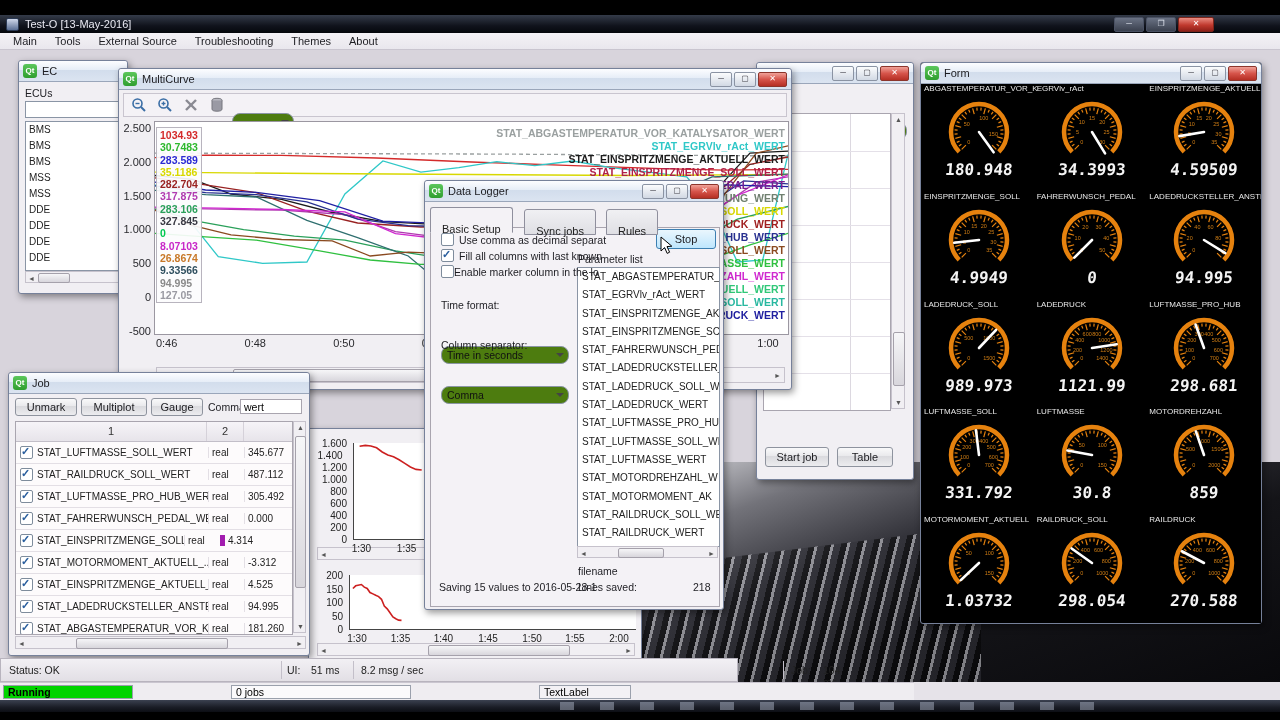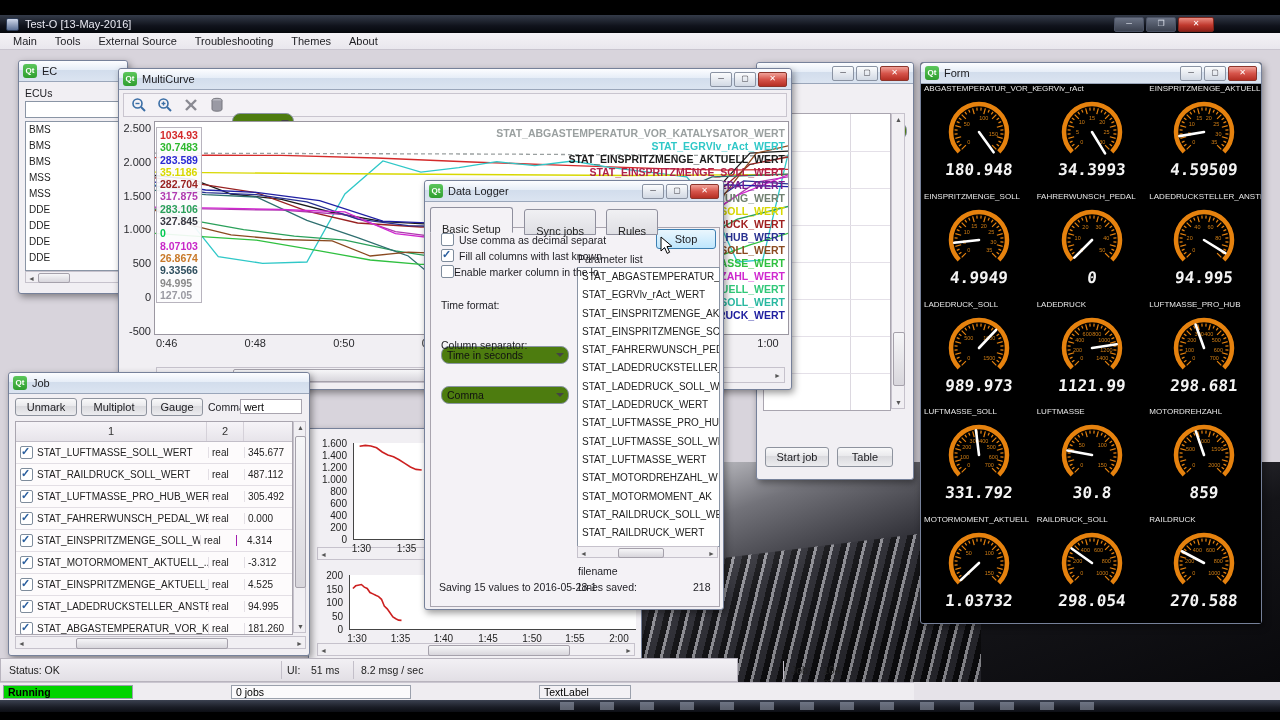--- a/index.html
+++ b/index.html
@@ -184,21 +184,21 @@
     <div id="plotB"></div>
     <div class="abs sb" style="left:8px;top:214px;width:318px;height:13px;">
       <div class="sarr" style="left:2px;top:3px;">◄</div>
       <div class="thumb" style="left:110px;top:1px;width:140px;height:9px;"></div>
       <div class="sarr" style="right:2px;top:3px;">►</div>
     </div>
   <div style="position:absolute;left:44px;top:14px;width:282px;height:96px;background:#fff;border-left:1px solid #444;border-bottom:1px solid #444;"><svg width="282" height="96" viewBox="0 0 282 96" preserveAspectRatio="none">
           <polyline points="5.6,3.3 11.3,2.4 16.9,3.0 22.6,4.8 28.2,9.0 33.8,12.0 39.5,13.8 45.1,16.8 50.8,20.4 56.4,24.0 62.0,26.4 67.7,27.0" fill="none" stroke="#cc2020" stroke-width="1.6"></polyline>
         </svg></div>
       <div style="position:absolute;left:4px;top:9px;width:34px;text-align:right;font-size:10px;color:#222;">1.600</div>
-      <div style="position:absolute;left:4px;top:21px;width:34px;text-align:right;font-size:10px;color:#222;">1.400</div>
+      <div style="position:absolute;left:4px;top:21px;width:34px;text-align:center;font-size:10px;color:#222;">1.400</div>
       <div style="position:absolute;left:4px;top:33px;width:34px;text-align:right;font-size:10px;color:#222;">1.200</div>
       <div style="position:absolute;left:4px;top:45px;width:34px;text-align:right;font-size:10px;color:#222;">1.000</div>
       <div style="position:absolute;left:4px;top:57px;width:34px;text-align:right;font-size:10px;color:#222;">800</div>
       <div style="position:absolute;left:4px;top:69px;width:34px;text-align:right;font-size:10px;color:#222;">600</div>
       <div style="position:absolute;left:4px;top:81px;width:34px;text-align:right;font-size:10px;color:#222;">400</div>
       <div style="position:absolute;left:4px;top:93px;width:34px;text-align:right;font-size:10px;color:#222;">200</div>
       <div style="position:absolute;left:4px;top:105px;width:34px;text-align:right;font-size:10px;color:#222;">0</div>
       <div style="position:absolute;left:52.46px;top:114px;font-size:10px;color:#222;transform:translateX(-50%);">1:30</div>
       <div style="position:absolute;left:97.58px;top:114px;font-size:10px;color:#222;transform:translateX(-50%);">1:35</div>
       <div style="position:absolute;left:40px;top:146px;width:286px;height:54px;background:#fff;border-left:1px solid #444;border-bottom:1px solid #444;"><svg width="286" height="54" viewBox="0 0 286 54" preserveAspectRatio="none">
@@ -370,21 +370,21 @@
           <div class="jrow">
             <span class="cb checked" style="margin-left: 4px;"></span>
             <div class="nm">STAT_FAHRERWUNSCH_PEDAL_WERT</div>
             <div style="width:36px;border-left:1px solid #e3dfe5;padding-left:3px;box-sizing:border-box;">real</div>
             <div style="width:48px;border-left:1px solid #e3dfe5;padding-left:3px;box-sizing:border-box;">0.000</div>
           </div>
           <div class="jrow">
             <span class="cb checked" style="margin-left: 4px;"></span>
             <div class="nm">STAT_EINSPRITZMENGE_SOLL_WERT</div>
             <div style="width:36px;border-left:1px solid #e3dfe5;padding-left:3px;box-sizing:border-box;">real</div>
-            <div style="width:56px;border-left:1px solid #a21caf;padding-left:10px;box-sizing:border-box;">4.314</div>
+            <div style="width:72px;border-left:5px solid #a21caf;padding-left:3px;box-sizing:border-box;">4.314</div>
           </div>
           <div class="jrow">
             <span class="cb checked" style="margin-left: 4px;"></span>
             <div class="nm">STAT_MOTORMOMENT_AKTUELL_...</div>
             <div style="width:36px;border-left:1px solid #e3dfe5;padding-left:3px;box-sizing:border-box;">real</div>
             <div style="width:48px;border-left:1px solid #e3dfe5;padding-left:3px;box-sizing:border-box;">-3.312</div>
           </div>
           <div class="jrow">
             <span class="cb checked" style="margin-left: 4px;"></span>
             <div class="nm">STAT_EINSPRITZMENGE_AKTUELL_...</div>

